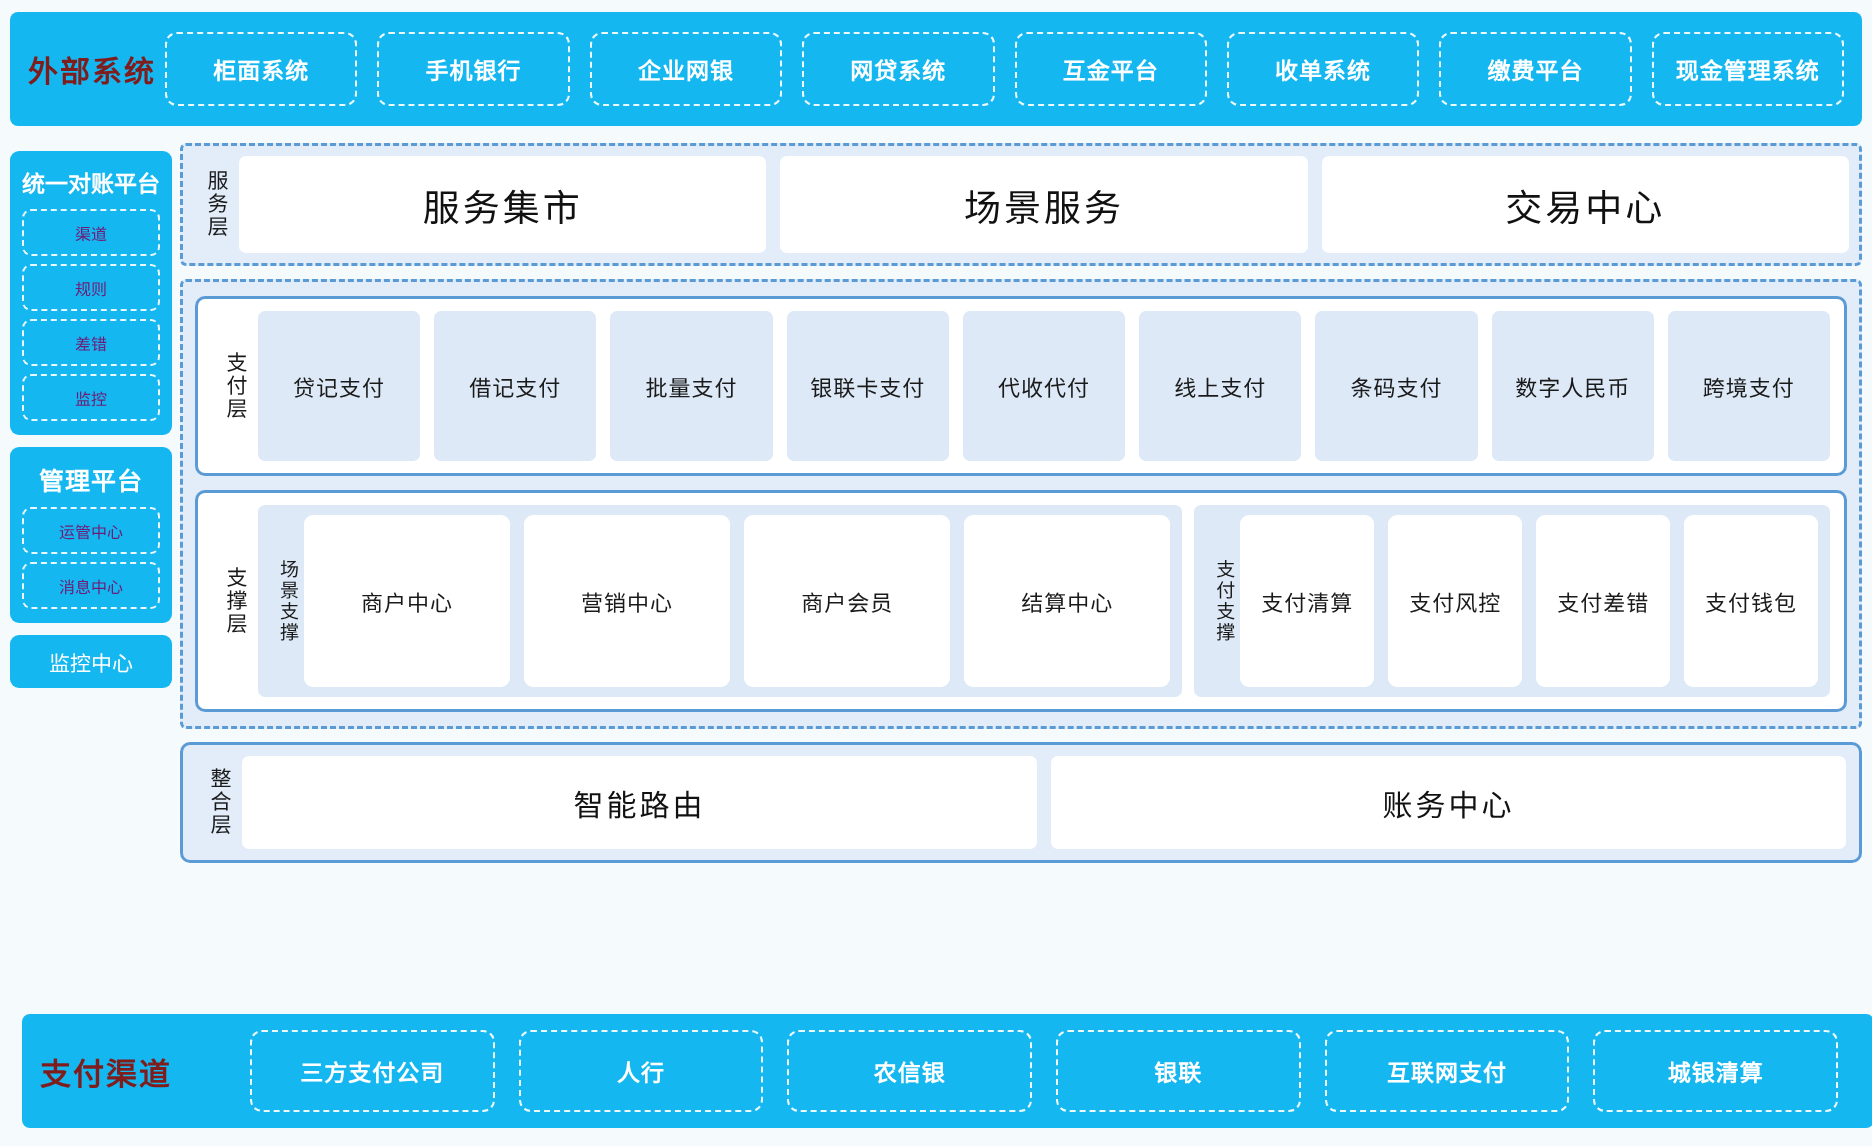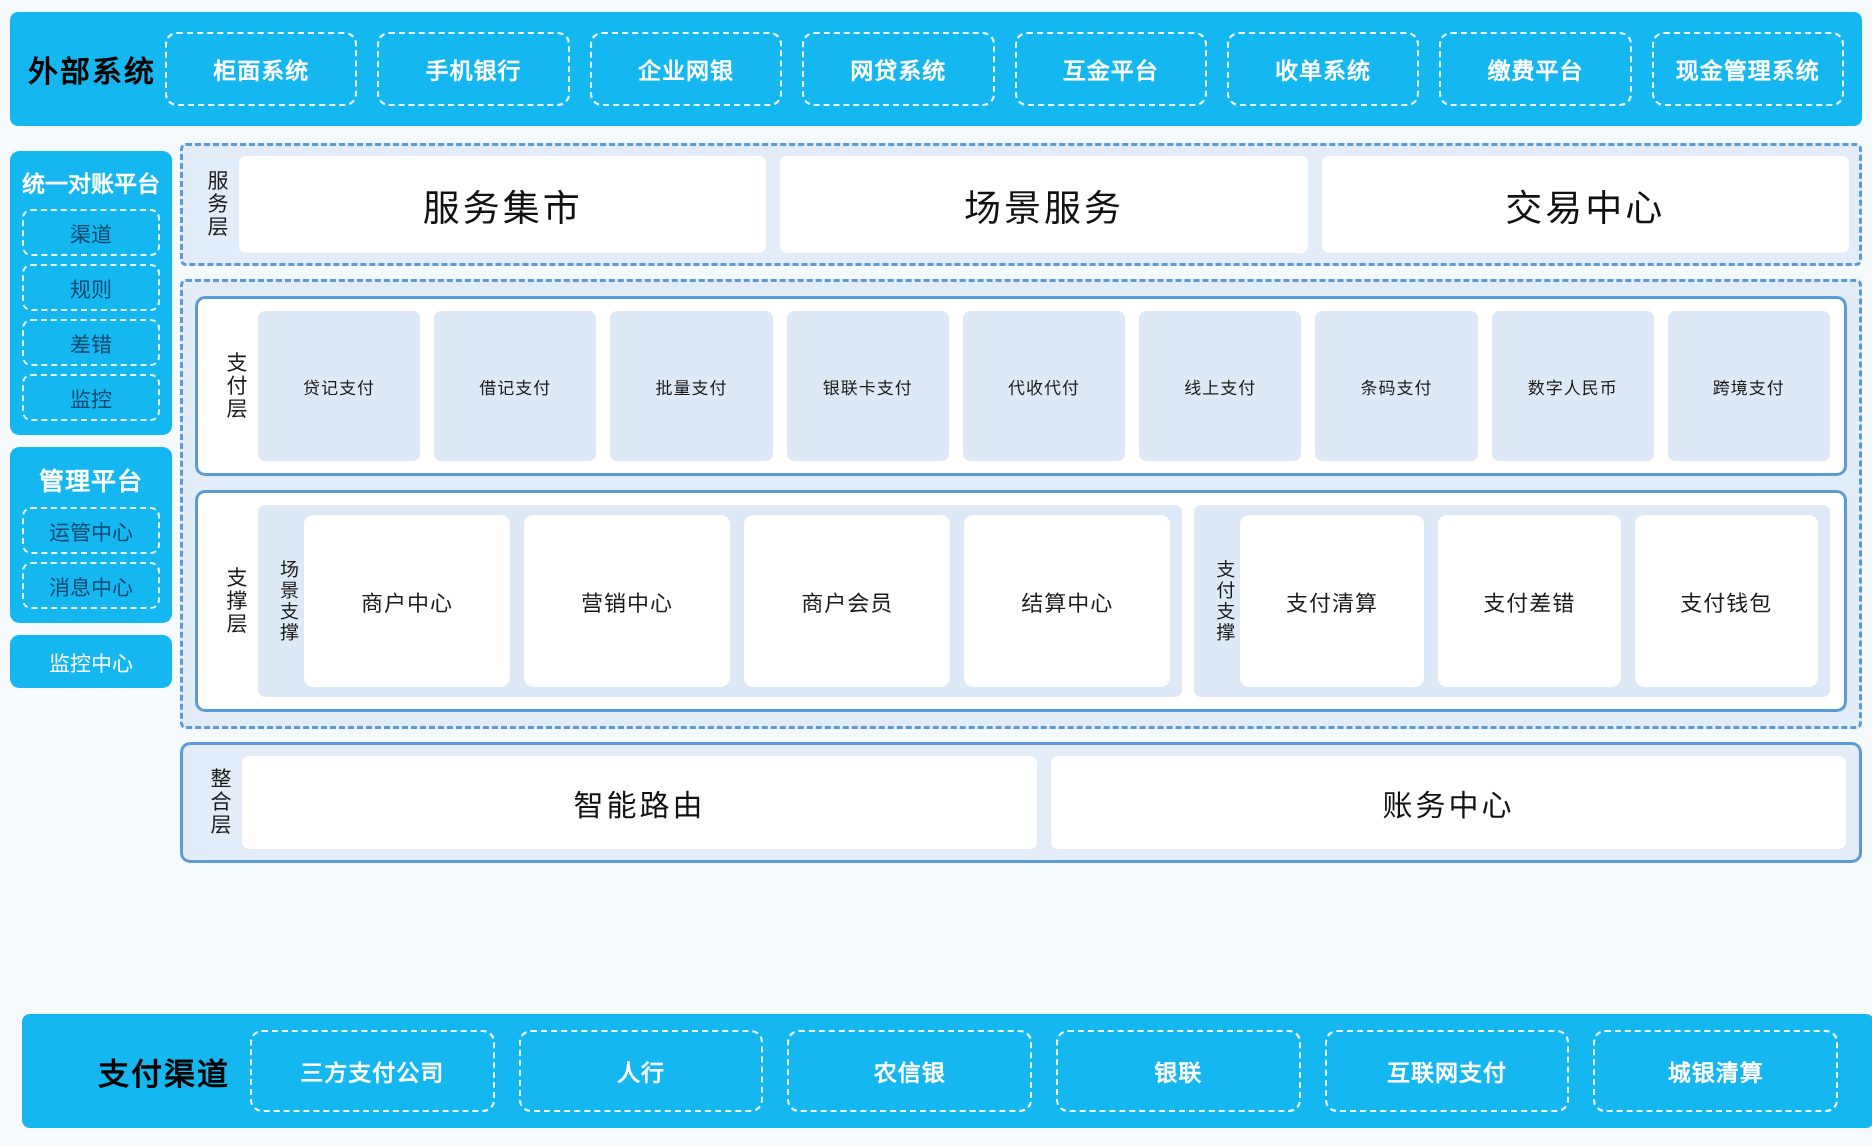--- a/index.html
+++ b/index.html
@@ -25,27 +25,27 @@
 
   
   .cyan-bar {
     background: #15b7f0;
     border-radius: 8px;
     display: flex;
     align-items: center;
     padding: 0 18px;
   }
   .cyan-bar .bar-title {
-    color: #000000;
+    color: #7f1d1d;
     font-size: 30px;
     font-weight: bold;
     letter-spacing: 2px;
     white-space: nowrap;
     flex: 0 0 auto;
-    text-align: right;
+    text-align: left;
   }
   .cyan-bar .bar-items {
     display: flex;
     flex: 1 1 auto;
     gap: 20px;
     height: 100%;
     align-items: center;
   }
   .dash-chip {
     flex: 1 1 0;
@@ -98,22 +98,22 @@
     text-align: center;
     letter-spacing: 1px;
     margin: 4px 0 10px 0;
     white-space: nowrap;
   }
   #recon-title { font-size: 23px; letter-spacing: 0px; }
   .side-chip {
     height: 47px;
     border: 2px dashed rgba(255,255,255,0.9);
     border-radius: 9px;
-    color: #0c4a6e;
-    font-size: 21px;
+    color: #701a75;
+    font-size: 16px;
     display: flex; align-items: center; justify-content: center;
     margin-bottom: 8px;
     white-space: nowrap;
   }
   .side-chip:last-child { margin-bottom: 0; }
   .side-solid {
     background: #15b7f0;
     border-radius: 9px;
     height: 53px;
     color: #fff;
@@ -192,21 +192,21 @@
     gap: 14px;
     align-items: stretch;
   }
   .pay-chip {
     flex: 1 1 0;
     background: #dde9f7;
     border-radius: 7px;
     display: flex;
     align-items: center;
     justify-content: center;
-    font-size: 17px;
+    font-size: 22px;
     color: #1a1a1a;
     white-space: nowrap;
     letter-spacing: 1px;
   }
 
   #support-panel { height: 222px; }
   #support-groups {
     flex: 1 1 auto;
     display: flex;
     gap: 12px;
@@ -341,20 +341,21 @@
             <div class="sup-chip">营销中心</div>
             <div class="sup-chip">商户会员</div>
             <div class="sup-chip">结算中心</div>
           </div>
         </div>
 
         <div class="support-group" id="group-pay">
           <div class="group-label vert">支付支撑</div>
           <div class="group-items">
             <div class="sup-chip">支付清算</div>
+            <div class="sup-chip">支付风控</div>
             <div class="sup-chip">支付差错</div>
             <div class="sup-chip">支付钱包</div>
           </div>
         </div>
 
       </div>
     </div>
 
   </div>
 

